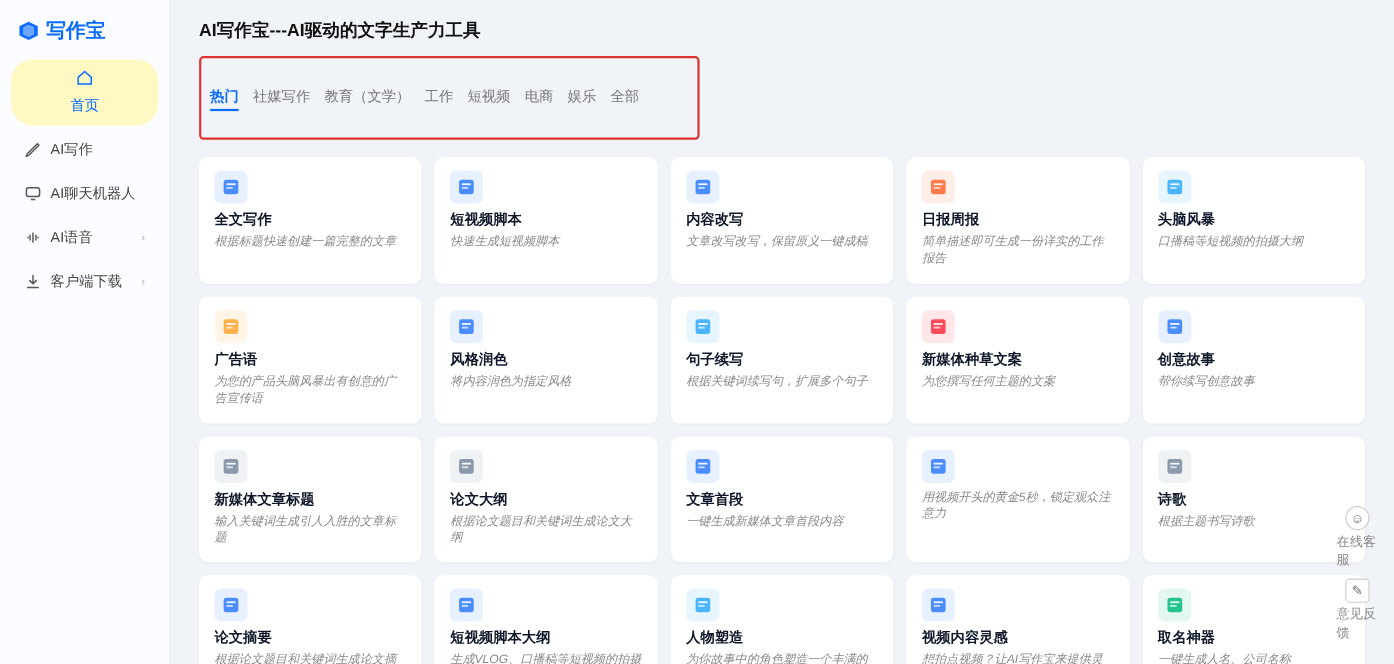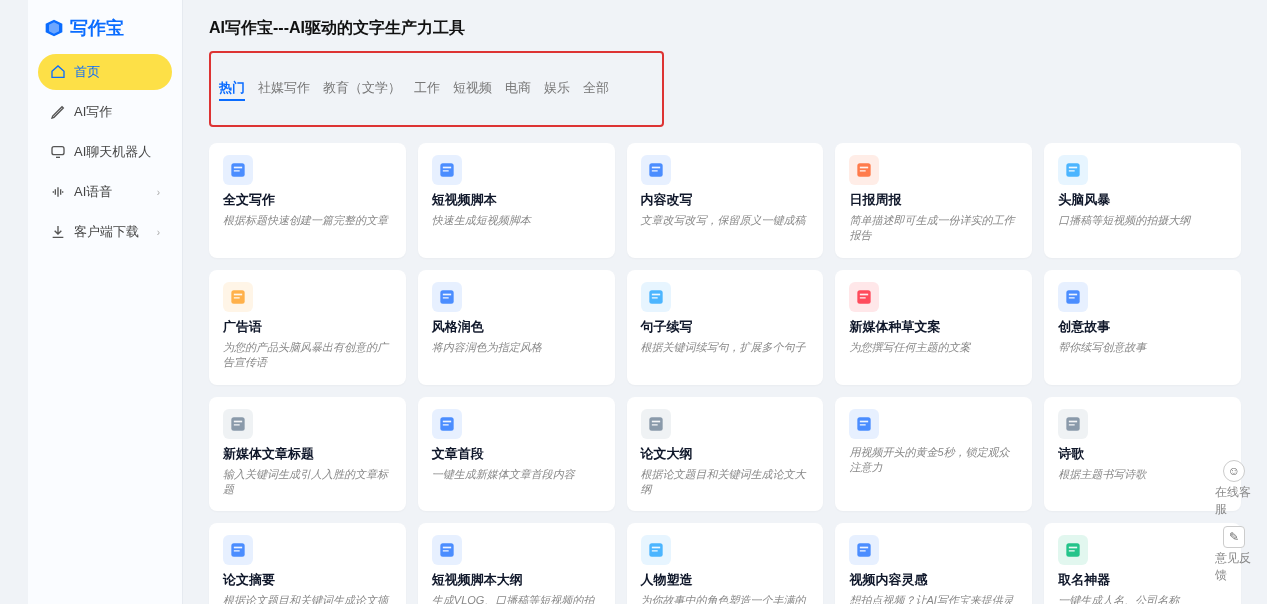--- a/index.html
+++ b/index.html
@@ -1,23 +1,23 @@
 <!DOCTYPE html>
 <html><head>
 <meta charset="utf-8">
 <style>
   * { box-sizing: border-box; margin: 0; padding: 0; }
   body { font-family: "Microsoft YaHei", "PingFang SC", sans-serif; background: #f0f3f7; color: #222; width: 1267px; height: 604px; overflow: hidden; }
   .app { display: flex; }
-  .sidebar { width: 155px; padding: 12px 10px; background: #fafcff; border-right: 1px solid #e6eaf0; height: 604px; margin-left: 28px; }
+  .sidebar { width: 155px; padding: 12px 10px; background: #fafcff; border-right: 1px solid #e6eaf0; height: 604px; }
   .logo { display: flex; align-items: center; gap: 6px; padding: 4px 6px 14px; }
   .logo-icon { width: 20px; height: 20px; }
   .logo-text { font-size: 18px; font-weight: 700; color: #0a6cff; }
   .nav-item { display: flex; align-items: center; gap: 8px; padding: 9px 12px; border-radius: 20px; font-size: 13px; color: #444; cursor: pointer; margin-bottom: 4px; }
-  .nav-item.active { background: #fde047; color: #0a6cff; }
+  .nav-item.active { background: #fef9c3; color: #0a6cff; flex-direction: column; }
   .nav-item .chev { margin-left: auto; color: #aaa; font-size: 10px; }
   .nav-icon { width: 16px; height: 16px; display: inline-flex; align-items: center; justify-content: center; }
 
   .main { flex: 1; padding: 18px 26px; position: relative; height: 604px; overflow: hidden; }
   .title { font-size: 16px; font-weight: 700; color: #111; margin-bottom: 12px; }
   .tabs-wrap { border: 2px solid #d33; border-radius: 4px; padding: 24px 8px; display: flex; gap: 13px; width: 455px; }
   .tab { font-size: 13px; color: #777; cursor: pointer; padding: 2px 0; }
   .tab.active { color: #0a6cff; border-bottom: 2px solid #0a6cff; font-weight: 600; }
 
   .grid { display: grid; grid-template-columns: repeat(5, 1fr); gap: 12px; margin-top: 16px; }
@@ -222,40 +222,40 @@
       <svg width="20" height="20" viewBox="0 0 24 24">
               <rect x="4" y="4" width="16" height="16" rx="3" fill="#8a9aaa"></rect>
               <rect x="7" y="8" width="10" height="2" fill="#fff" opacity=".9"></rect>
               <rect x="7" y="12" width="7" height="2" fill="#fff" opacity=".7"></rect>
             </svg>
     </div>
     <div class="card-title">新媒体文章标题</div>
     <div class="card-desc">输入关键词生成引人入胜的文章标题</div>
         </div>
         <div class="card">
+    <div class="card-icon" style="background:#8a9aaa22;">
+      <svg width="20" height="20" viewBox="0 0 24 24">
+              <rect x="4" y="4" width="16" height="16" rx="3" fill="#8a9aaa"></rect>
+              <rect x="7" y="8" width="10" height="2" fill="#fff" opacity=".9"></rect>
+              <rect x="7" y="12" width="7" height="2" fill="#fff" opacity=".7"></rect>
+            </svg>
+    </div>
+    <div class="card-title">论文大纲</div>
+    <div class="card-desc">根据论文题目和关键词生成论文大纲</div>
+        </div>
+        <div class="card">
     <div class="card-icon" style="background:#4b8dff22;">
       <svg width="20" height="20" viewBox="0 0 24 24">
               <rect x="4" y="4" width="16" height="16" rx="3" fill="#4b8dff"></rect>
               <rect x="7" y="8" width="10" height="2" fill="#fff" opacity=".9"></rect>
               <rect x="7" y="12" width="7" height="2" fill="#fff" opacity=".7"></rect>
             </svg>
     </div>
     <div class="card-title">文章首段</div>
     <div class="card-desc">一键生成新媒体文章首段内容</div>
-        </div>
-        <div class="card">
-    <div class="card-icon" style="background:#8a9aaa22;">
-      <svg width="20" height="20" viewBox="0 0 24 24">
-              <rect x="4" y="4" width="16" height="16" rx="3" fill="#8a9aaa"></rect>
-              <rect x="7" y="8" width="10" height="2" fill="#fff" opacity=".9"></rect>
-              <rect x="7" y="12" width="7" height="2" fill="#fff" opacity=".7"></rect>
-            </svg>
-    </div>
-    <div class="card-title">论文大纲</div>
-    <div class="card-desc">根据论文题目和关键词生成论文大纲</div>
         </div>
         <div class="card">
     <div class="card-icon" style="background:#4b8dff22;">
       <svg width="20" height="20" viewBox="0 0 24 24">
               <rect x="4" y="4" width="16" height="16" rx="3" fill="#4b8dff"></rect>
               <rect x="7" y="8" width="10" height="2" fill="#fff" opacity=".9"></rect>
               <rect x="7" y="12" width="7" height="2" fill="#fff" opacity=".7"></rect>
             </svg>
     </div>
     <div class="card-desc">用视频开头的黄金5秒，锁定观众注意力</div>

